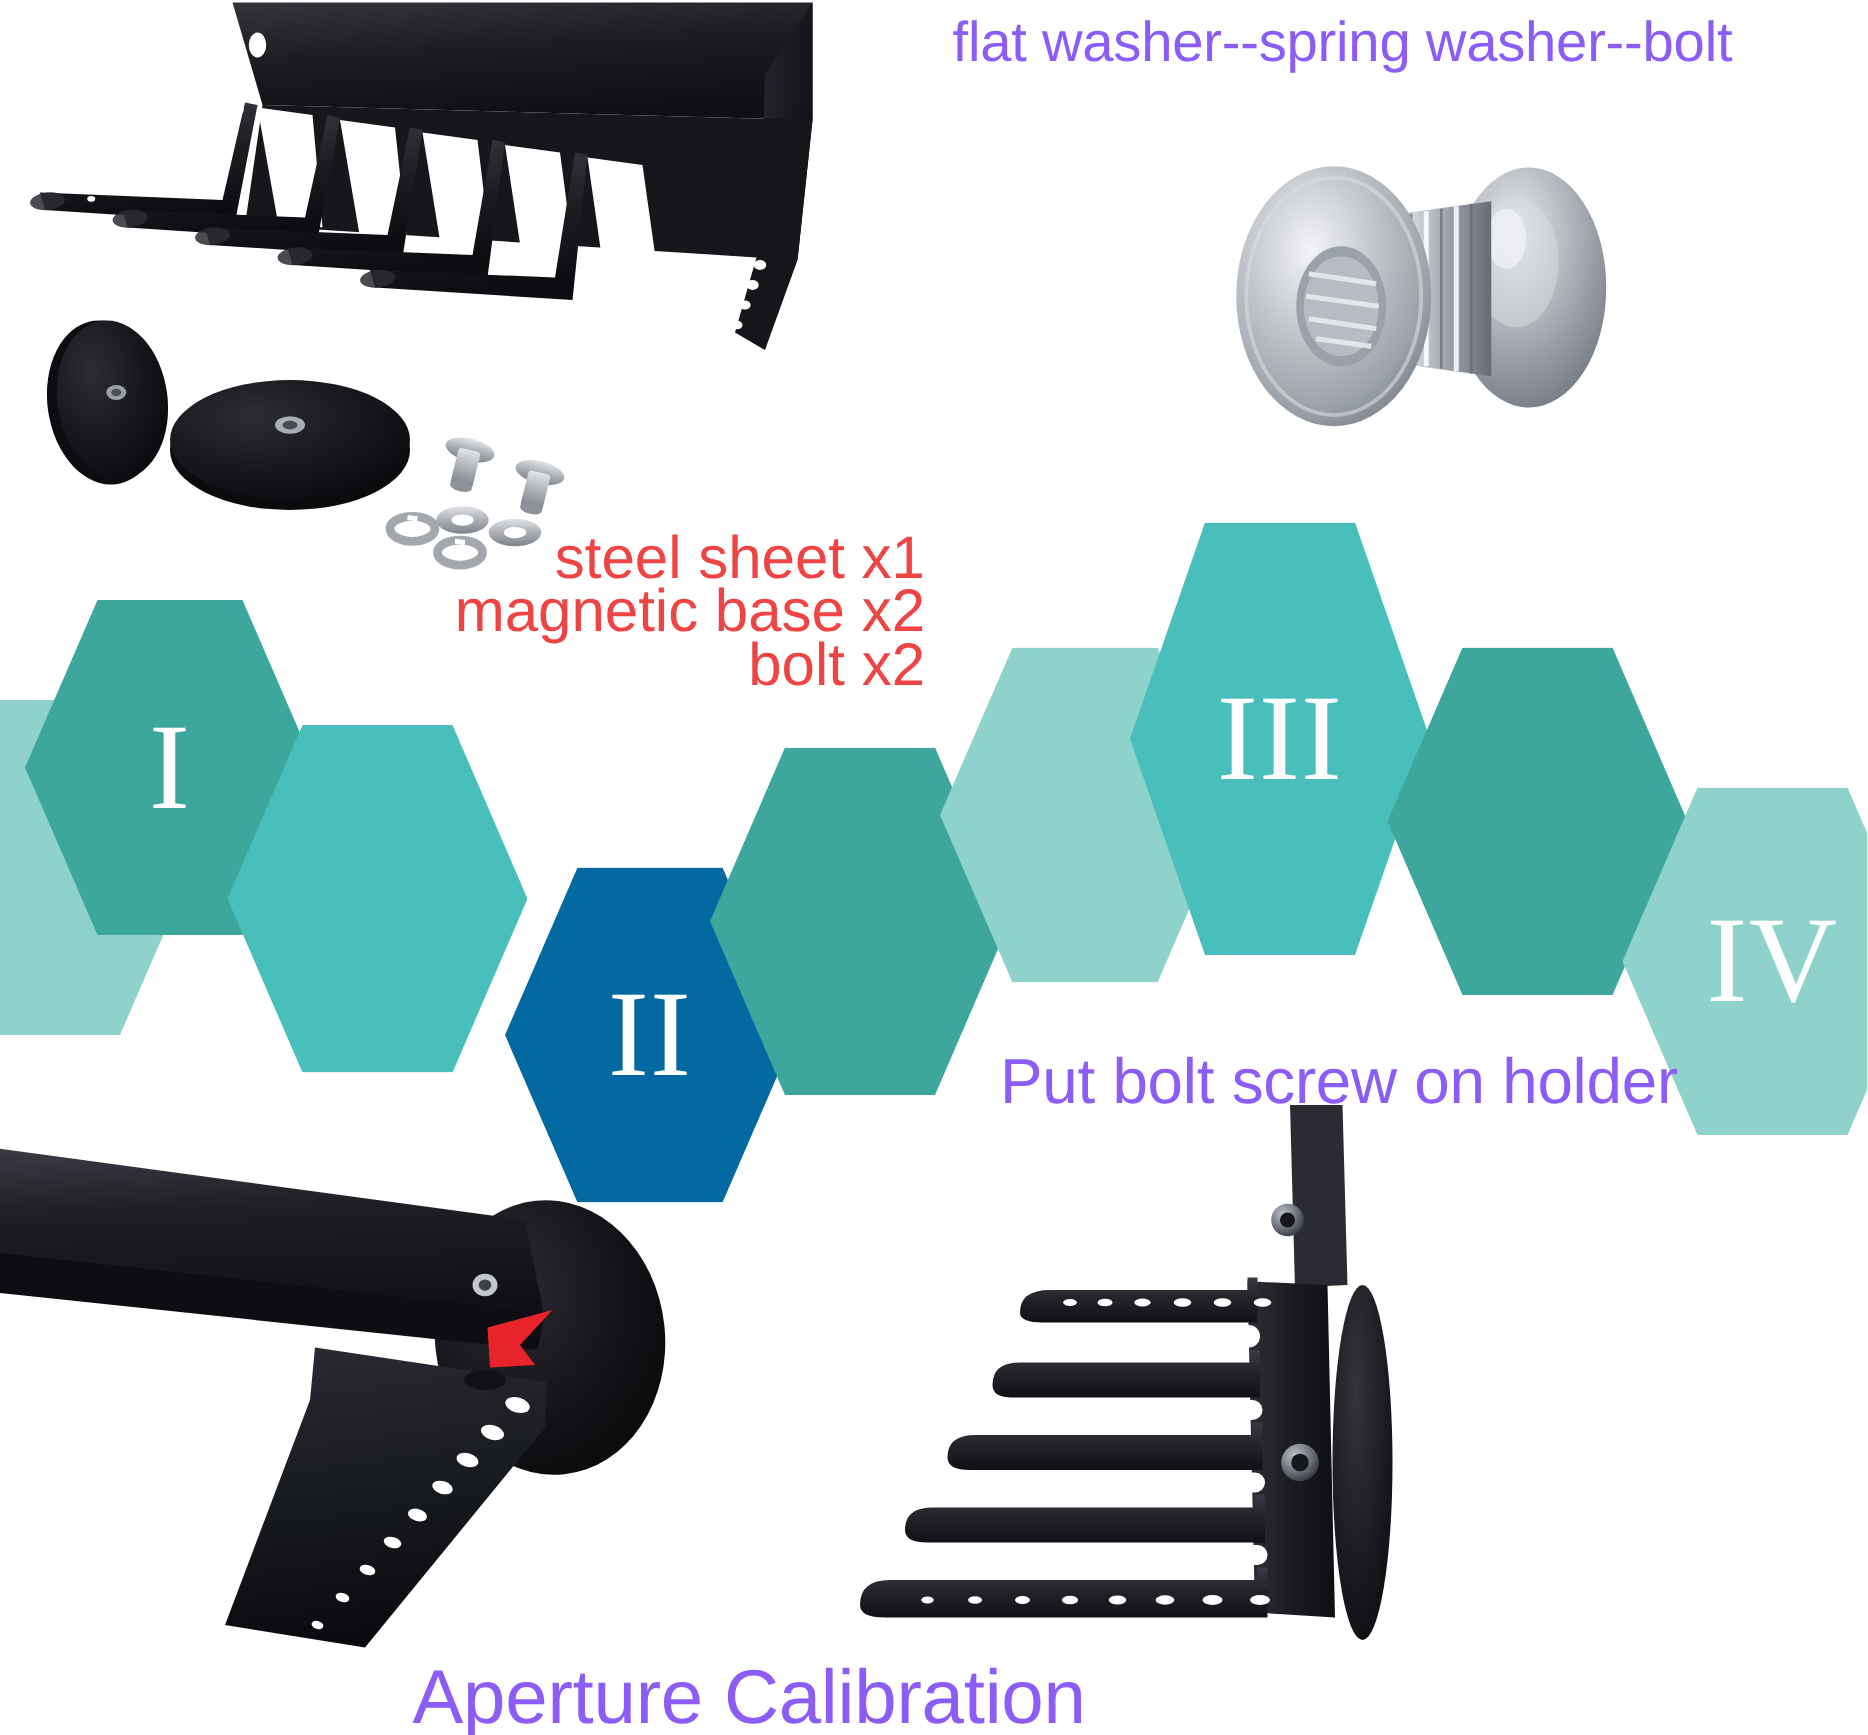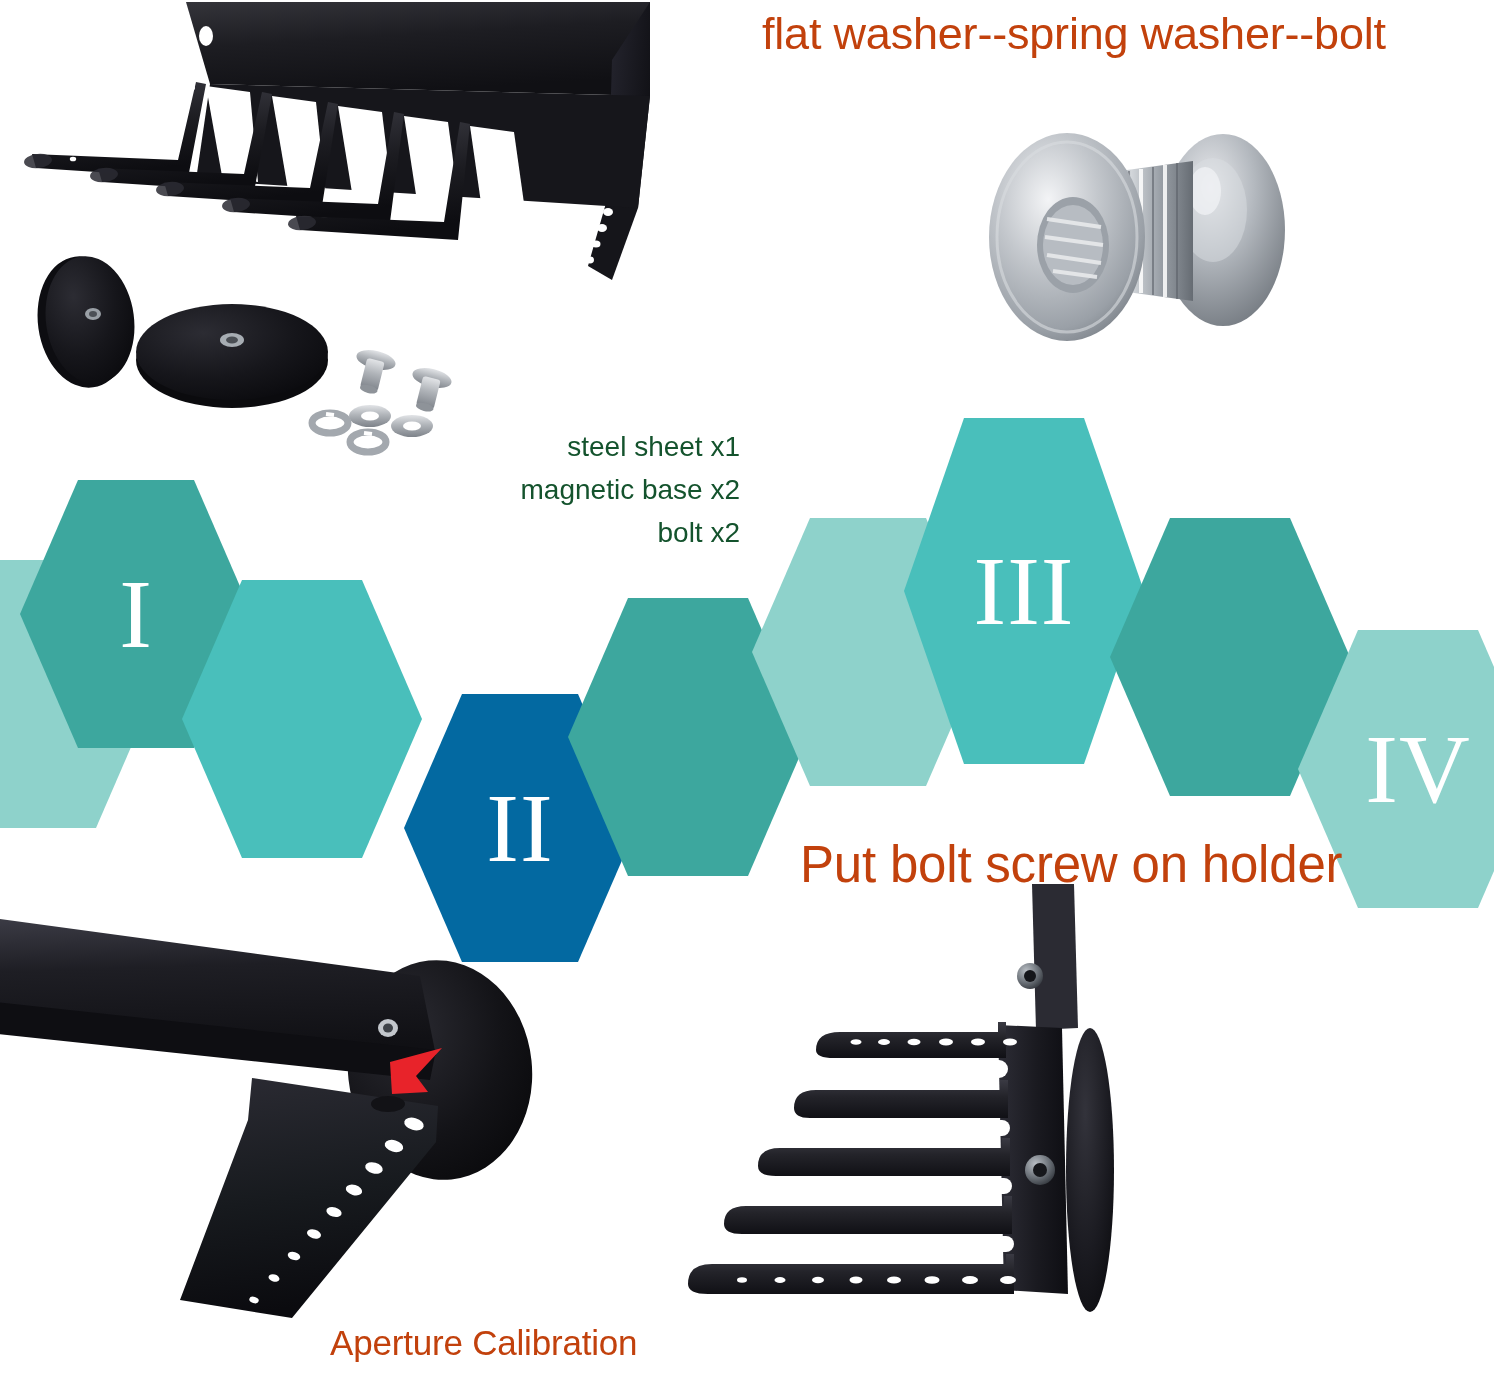--- a/index.html
+++ b/index.html
@@ -11,37 +11,37 @@
     position:relative;
     width:1494px;
     height:1388px;
     background:#ffffff;
     overflow:hidden;
   }
 
   
   .caption{
     position:absolute;
-    color:#c2410c;
+    color:#8b5cf6;
     font-size:45px;
     line-height:1.05;
     white-space:nowrap;
     letter-spacing:-0.2px;
   }
   #caption-washer-bolt{ left:762px; top:10px; font-size:45px; }
   #caption-put-bolt   { left:800px; top:838px; font-size:51px; }
-  #caption-aperture   { left:330px; top:1325px; font-size:35px; }
+  #caption-aperture   { left:330px; top:1325px; font-size:61px; }
 
   .parts-list{
     position:absolute;
     left:300px; top:425px;
     width:440px;
     text-align:right;
-    color:#14532d;
-    font-size:28px;
+    color:#ef4444;
+    font-size:48px;
     line-height:43px;
     white-space:nowrap;
   }
   .parts-list div{ display:block; }
 
   
   #hex-band{
     position:absolute;
     left:0; top:430px;
     width:1494px; height:470px;

